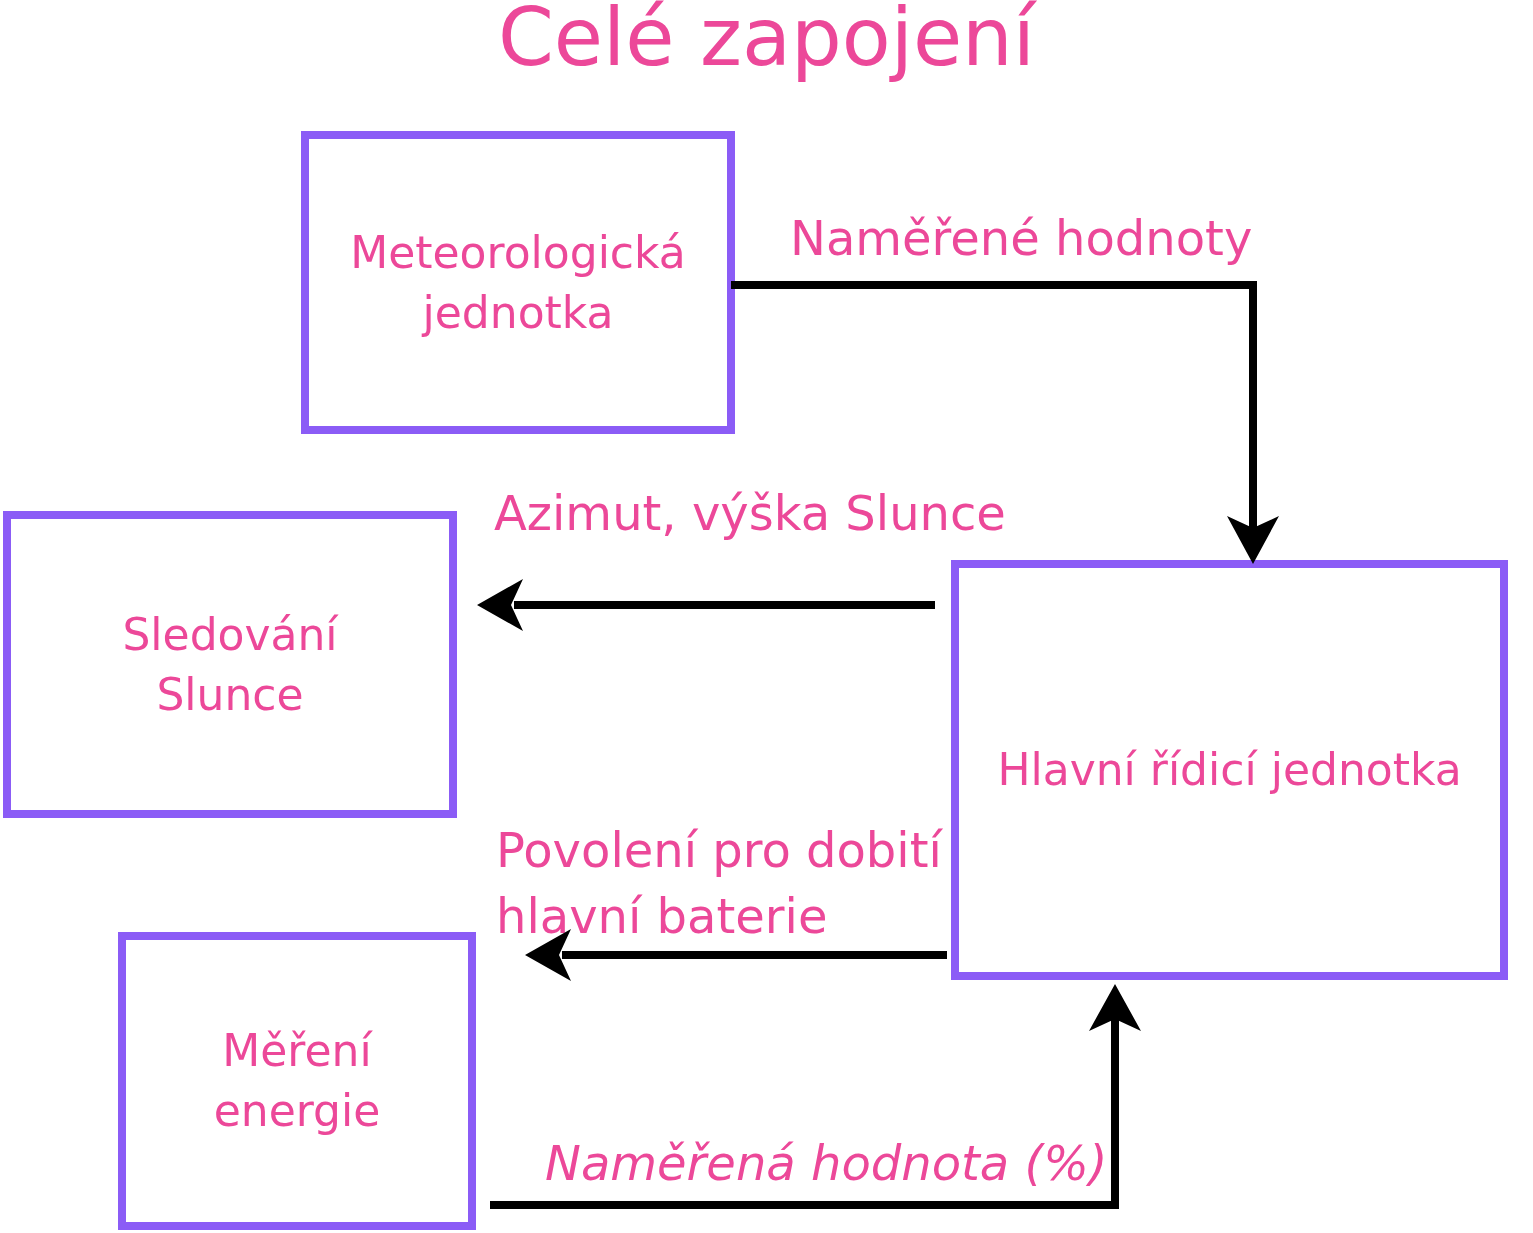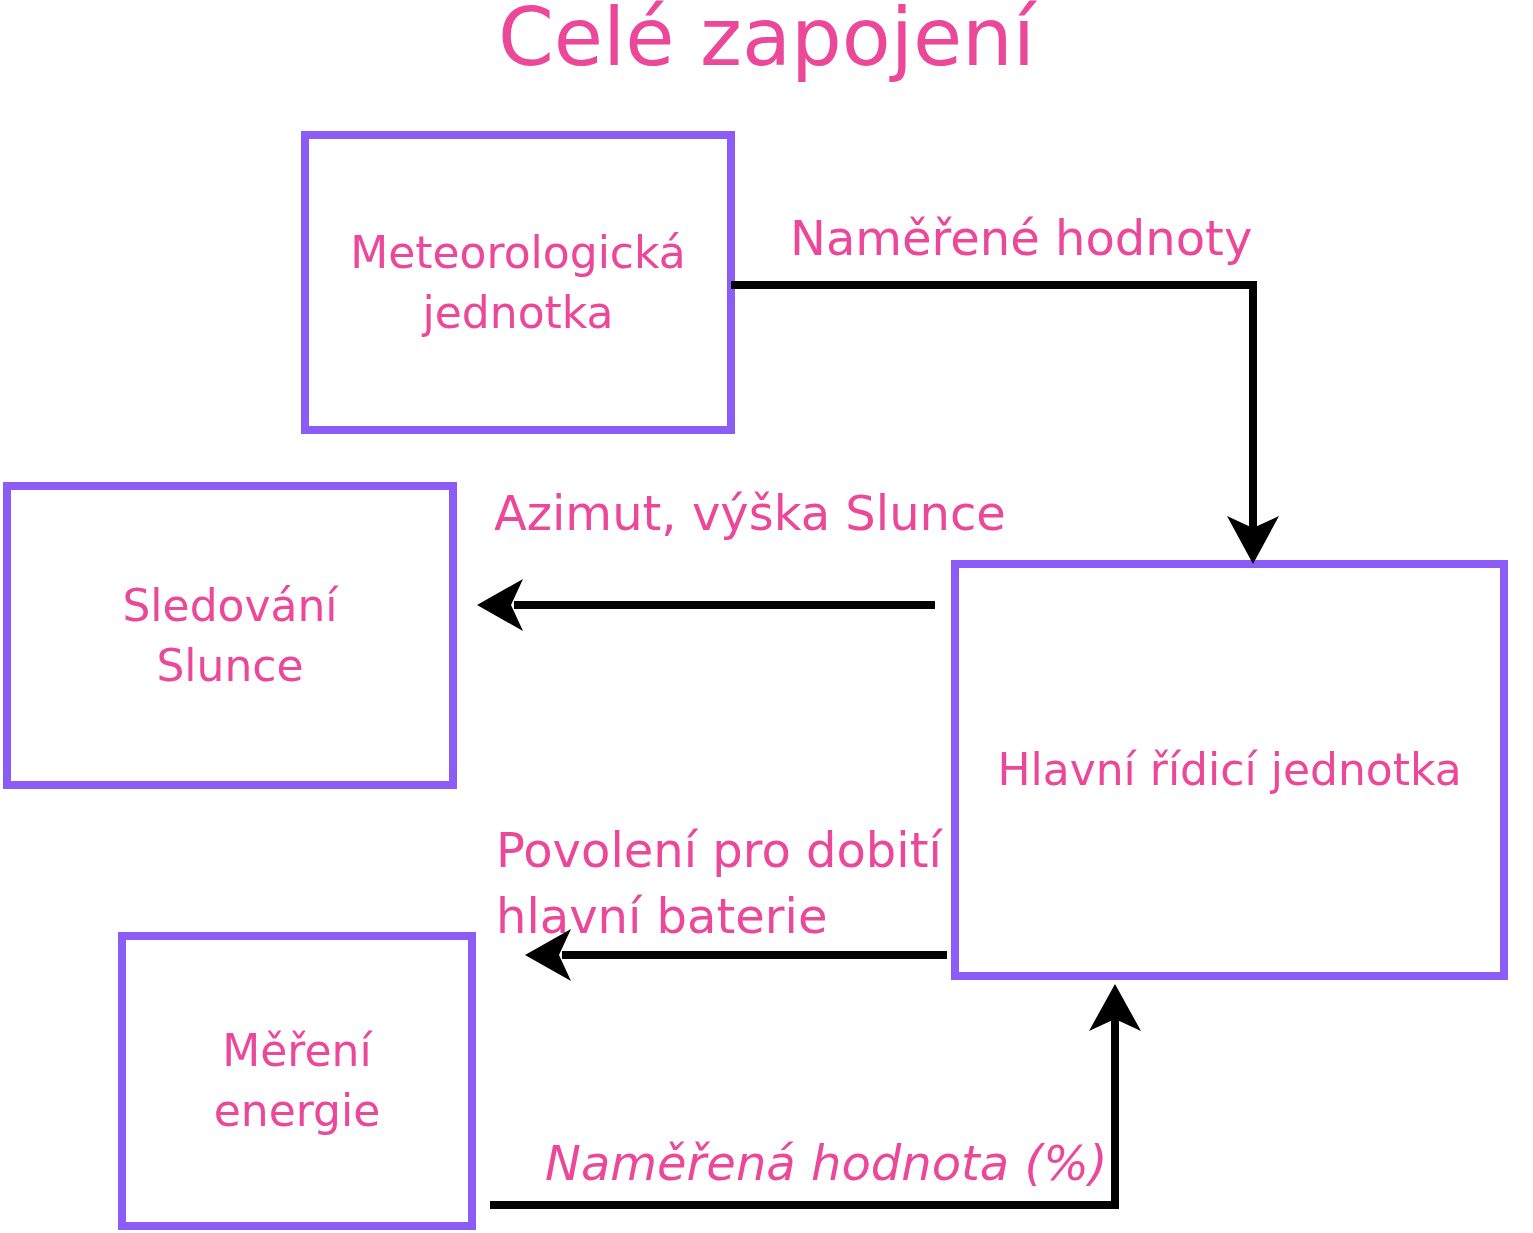--- a/index.html
+++ b/index.html
@@ -51,21 +51,21 @@
     background: #ffffff;
     display: flex;
     align-items: center;
     justify-content: center;
     text-align: center;
     font-size: 44px;
     line-height: 1.36;
     white-space: pre-line;
   }
   #node-meteo  { left: 301px; top: 131px; width: 434px; height: 303px; }
-  #node-sun    { left: 3px;   top: 482px; width: 454px; height: 307px; }
+  #node-sun    { left: 3px;   top: 511px; width: 454px; height: 307px; }
   #node-energy { left: 118px; top: 932px; width: 358px; height: 298px; }
   #node-main   { left: 951px; top: 560px; width: 557px; height: 420px; }
   .edge-label {
     position: absolute;
     font-size: 48px;
     line-height: 1.38;
     white-space: pre-line;
   }
   #label-measured-values   { left: 790px; top: 205px; }
   #label-sun-position      { left: 494px; top: 480px; }

